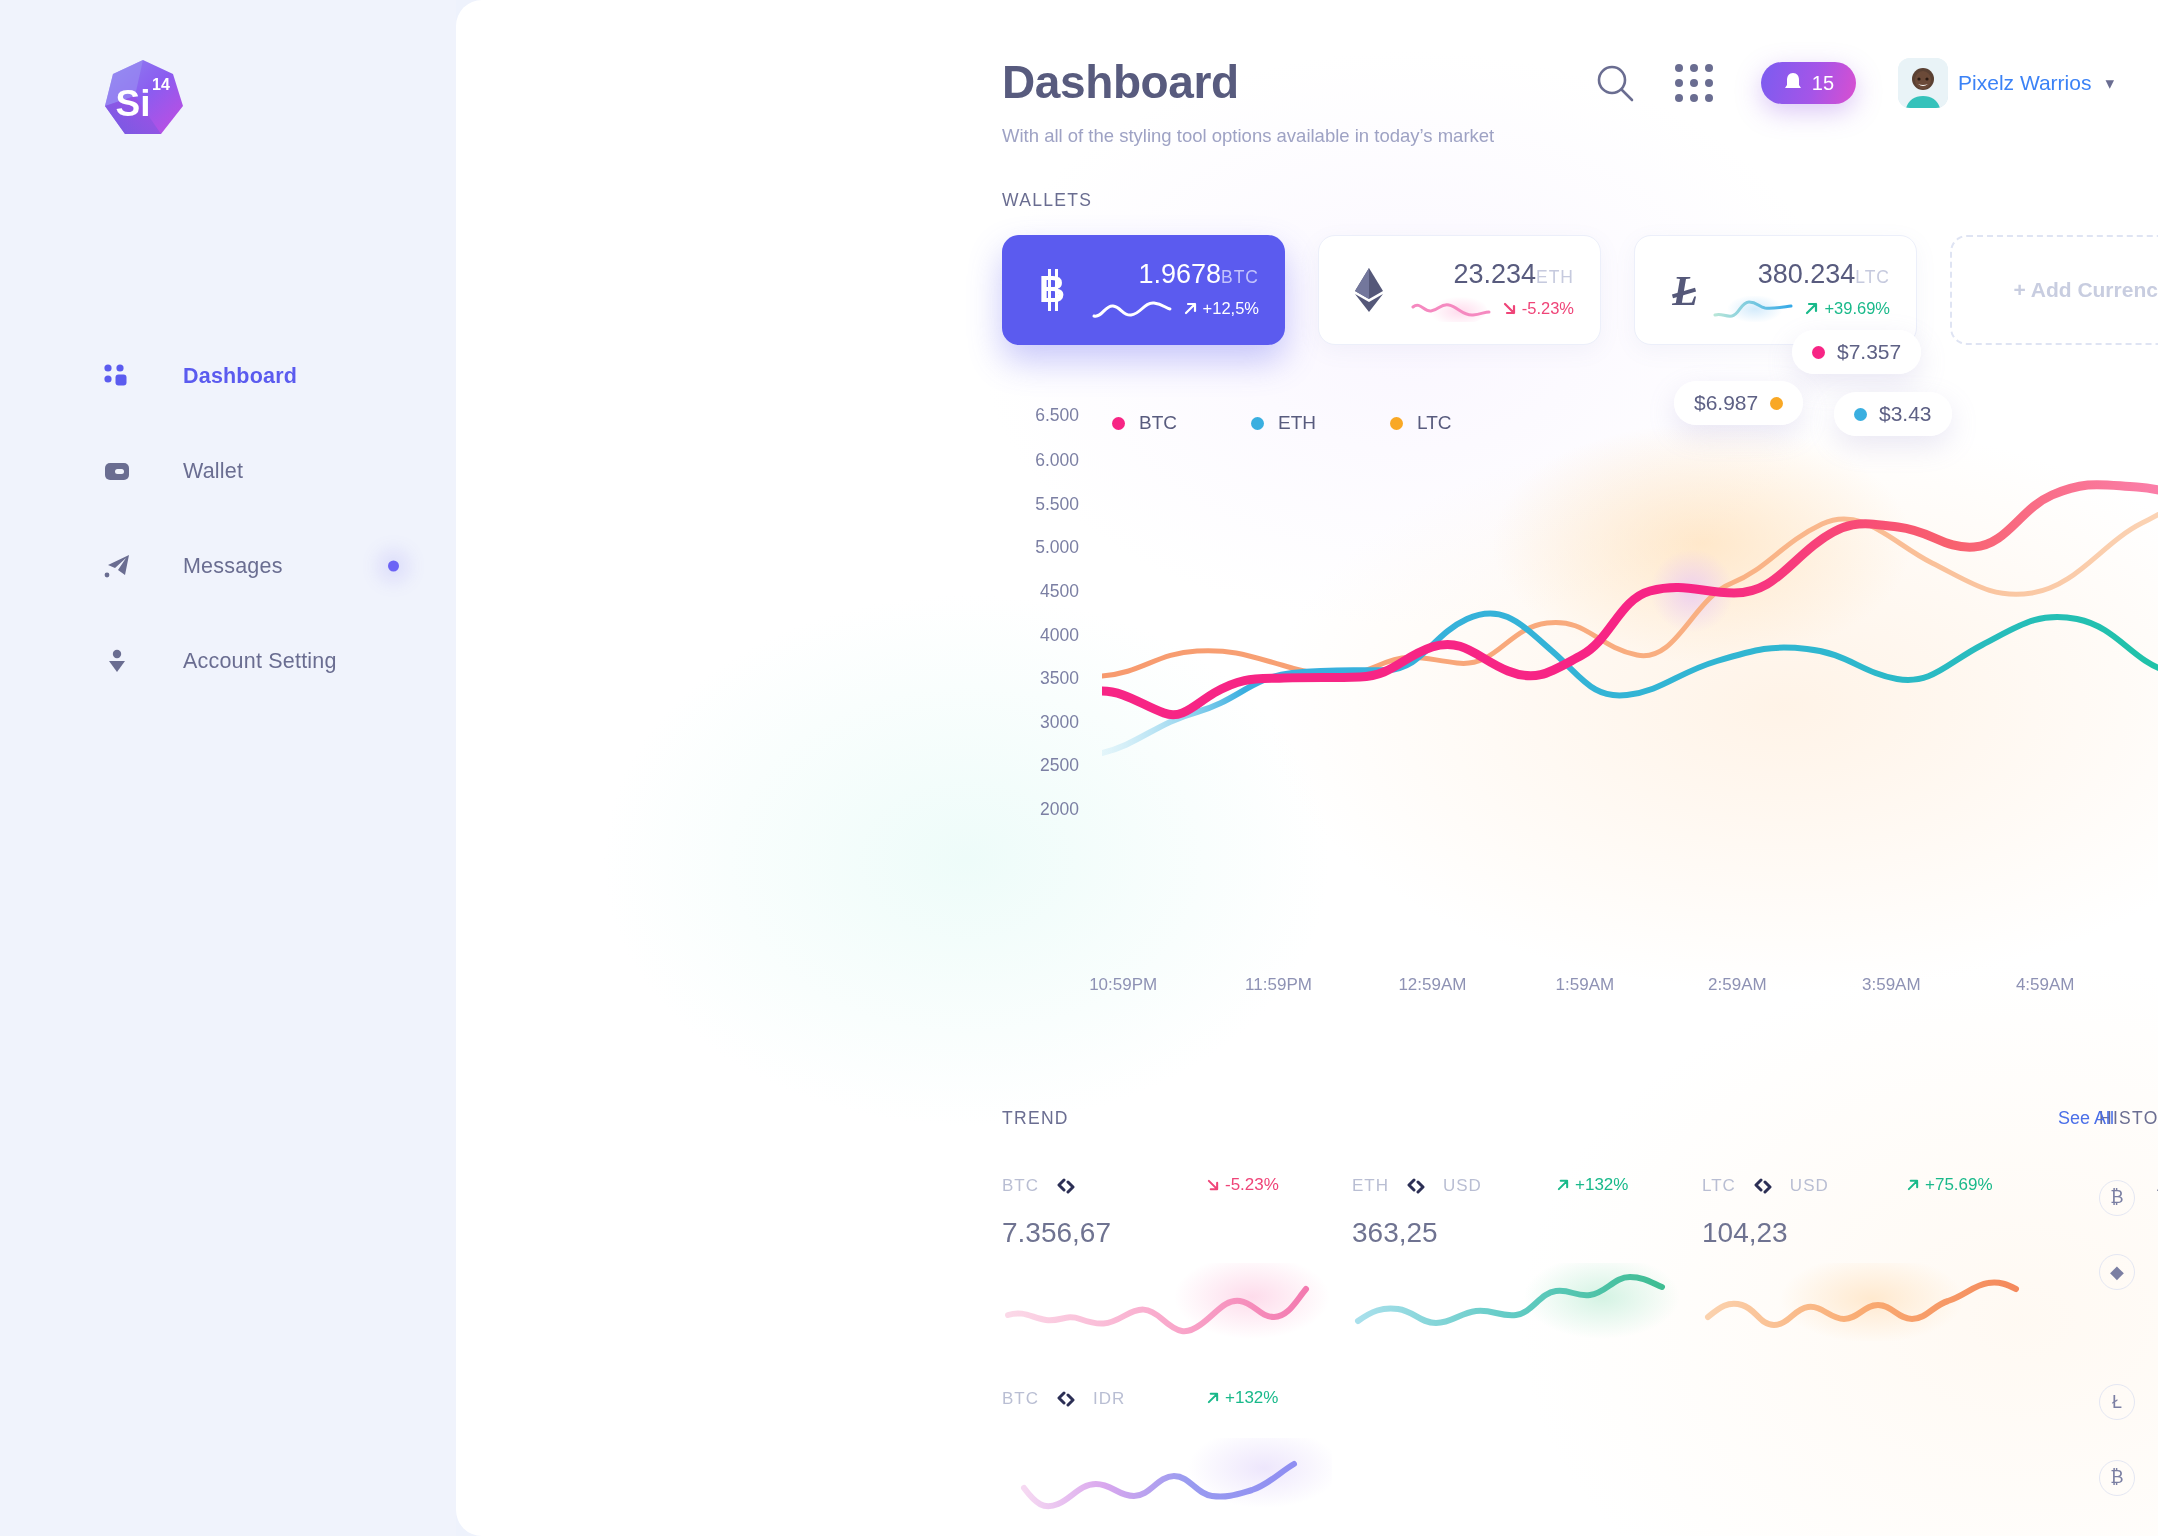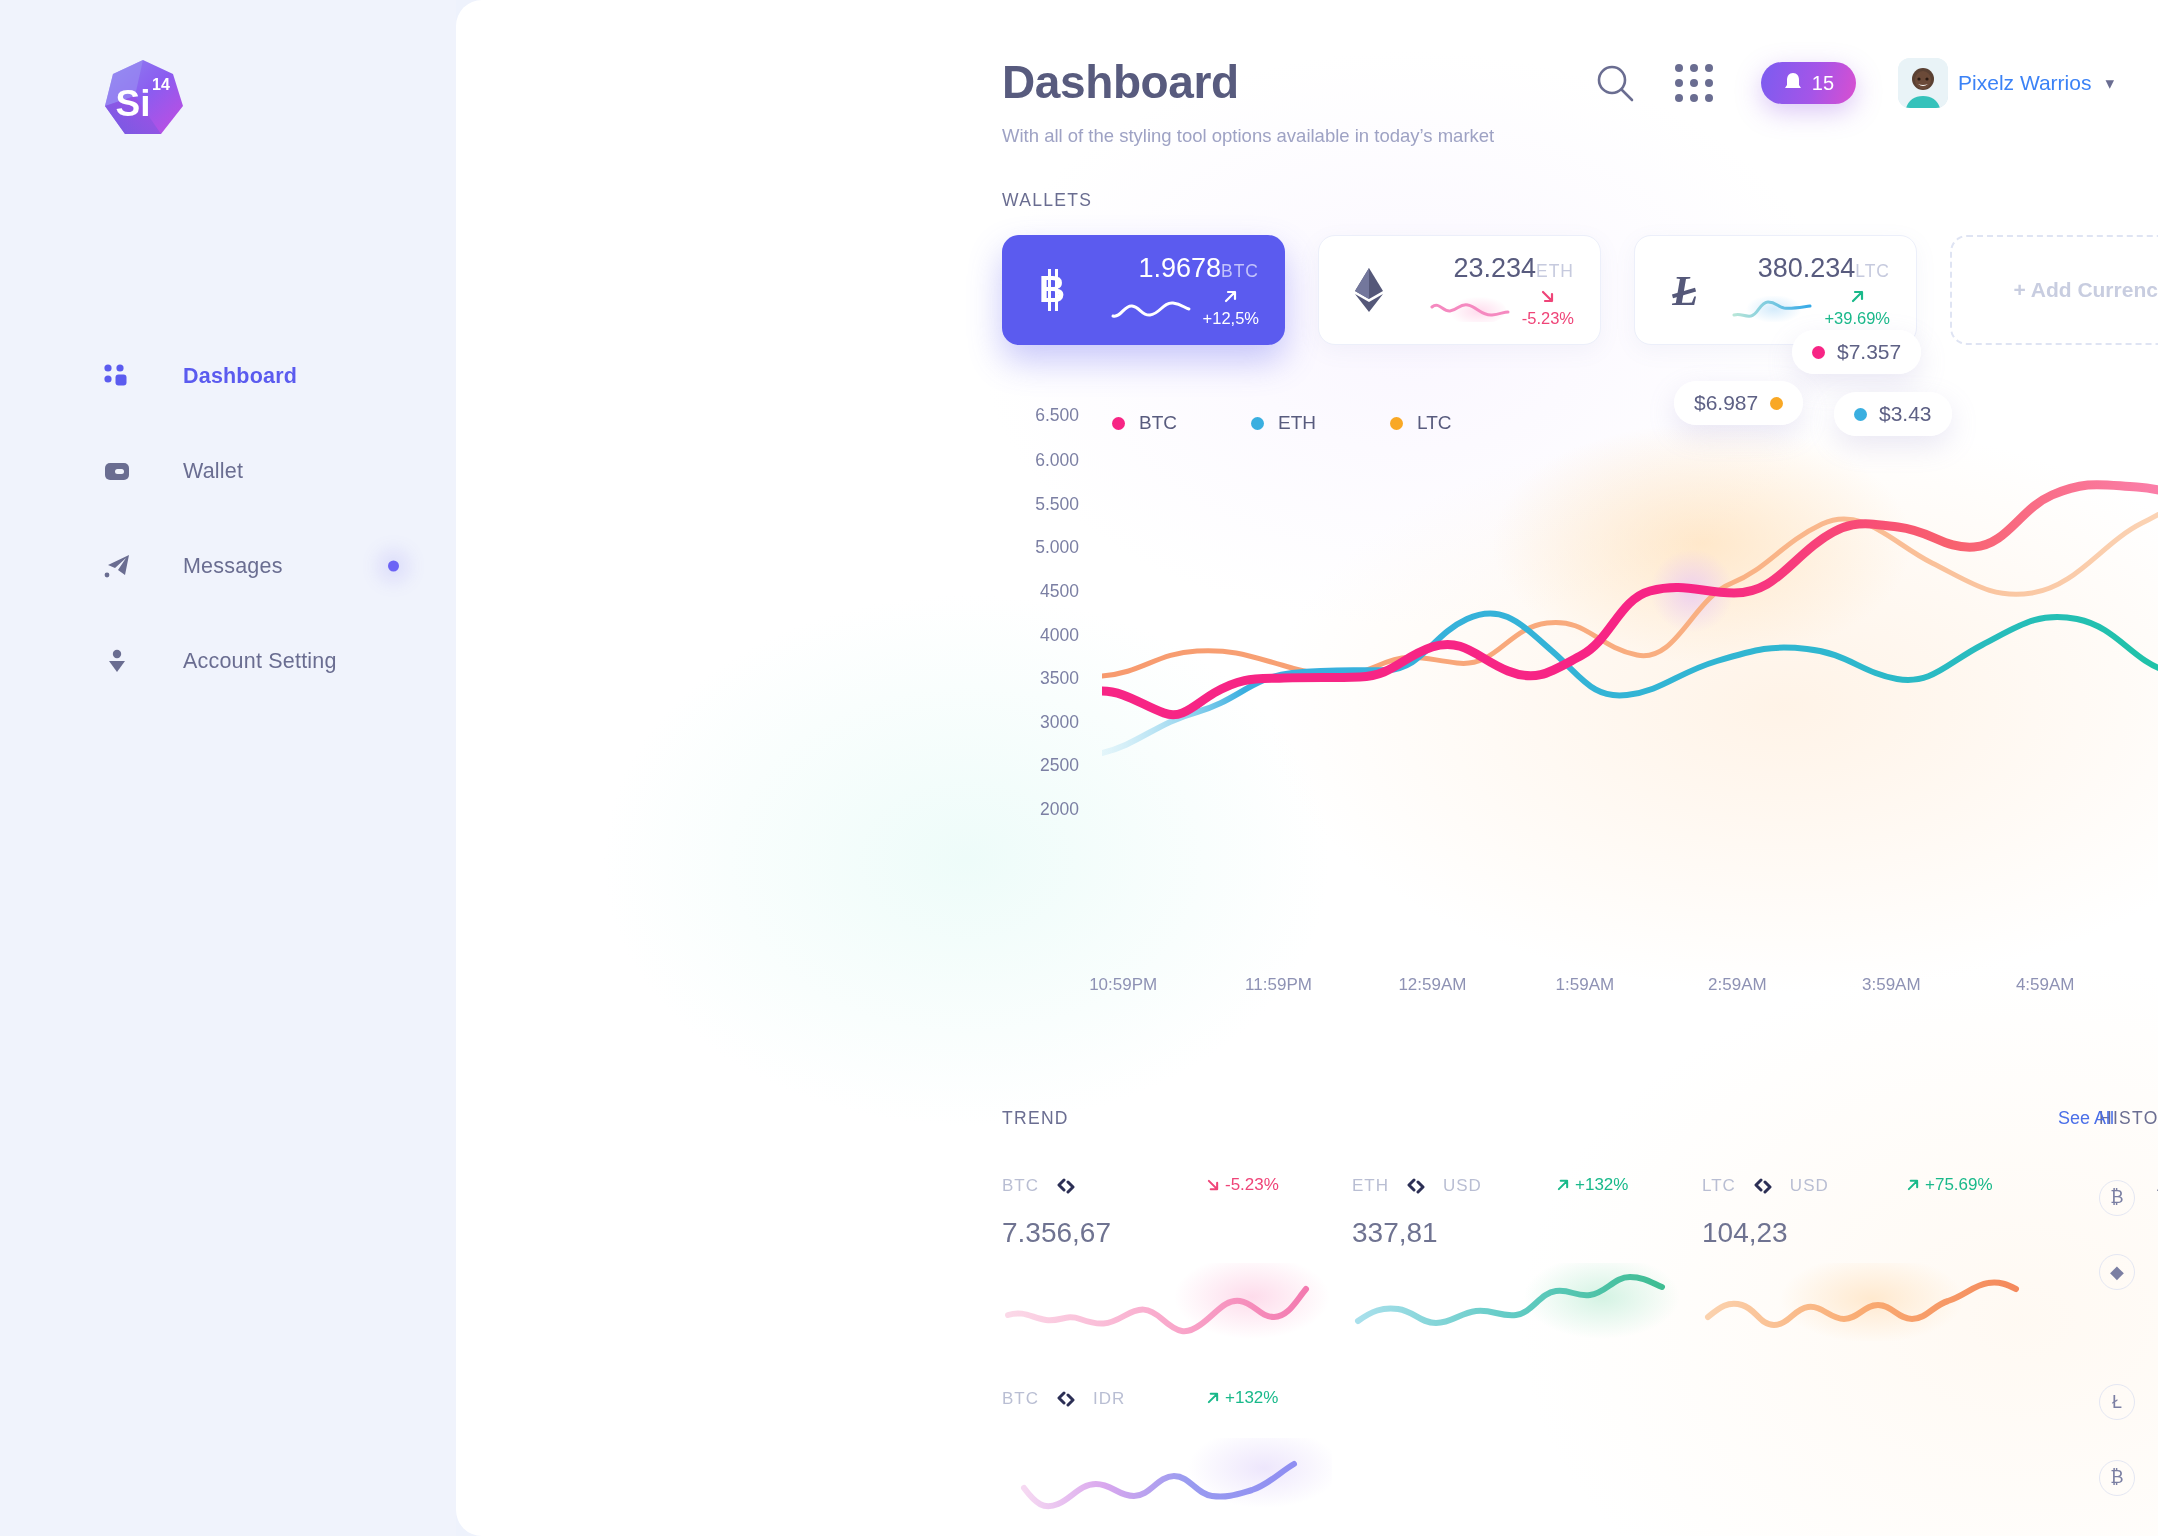--- a/index.html
+++ b/index.html
@@ -95,21 +95,21 @@
   .w-sym { width:52px; flex:0 0 52px; display:flex; align-items:center; justify-content:center; }
   .w-body { flex:1; display:flex; flex-direction:column; align-items:flex-end; padding-right:2px; }
   .w-row1 { display:flex; align-items:baseline; gap:0; }
   .w-amt { font-size:27px; color:#585b7e; }
   .w-cur { font-size:17.5px; letter-spacing:1px; }
   .wcard.active .w-amt { color:#fff; }
   .wcard.active .w-cur { color:#c3c3fb; }
   .wcard.plain .w-cur { color:#c6cade; }
   .w-row2 { display:flex; align-items:center; gap:12px; margin-top:6px; }
   .w-spark { width:80px; height:26px; }
-  .w-chg { font-size:16.5px; display:flex; align-items:center; gap:6px;flex-direction:column; }
+  .w-chg { font-size:16.5px; display:flex; align-items:center; gap:6px; }
   .up { color:#19b98a; } .down { color:#ef4478; }
   .wcard.active .w-chg { color:#fff; }
 
   
   .chart-area { position:absolute; left:546px; top:405px; width:1512px; height:620px; }
   .ylabels { position:absolute; left:-1px; top:0; width:78px; }
   .ylabels div { position:absolute; right:0; font-size:17.5px; color:#7b7fa3; white-space:nowrap; }
   .legend { position:absolute; left:110px; top:7px; display:flex; gap:74px; }
   .lg { display:flex; align-items:center; gap:14px; font-size:19px; color:#585b7e; cursor:pointer; }
   .lg b { width:13px; height:13px; border-radius:50%; display:block; }
@@ -544,21 +544,21 @@
                 </svg>
             </span>
             <span class="t-sym">USD</span>
             <span class="t-chg up">
               <svg width="12" height="12" viewBox="0 0 13 13">
                   <path d="M2 11 L11 2 M11 2 L4 2 M11 2 L11 9" stroke="#19b98a" stroke-width="2.2" fill="none" stroke-linecap="round"></path>
                 </svg>
               <span>+132%</span>
             </span>
           </div>
-          <div class="t-val">337,81</div>
+          <div class="t-val">363,25</div>
           <svg class="t-spark" viewBox="0 0 330 78">
             <defs>
               <linearGradient id="sp2" x1="0" y1="0" x2="1" y2="0">
                   <stop offset="0%" stop-color="#a9e0ec"></stop>
                   <stop offset="50%" stop-color="#62cbc5"></stop>
                   <stop offset="100%" stop-color="#3fbd92"></stop>
                 </linearGradient>
               <radialGradient id="sg2">
                   <stop offset="0%" stop-color="#c9f0dd" stop-opacity=".8"></stop>
                   <stop offset="100%" stop-color="#c9f0dd" stop-opacity="0"></stop>

